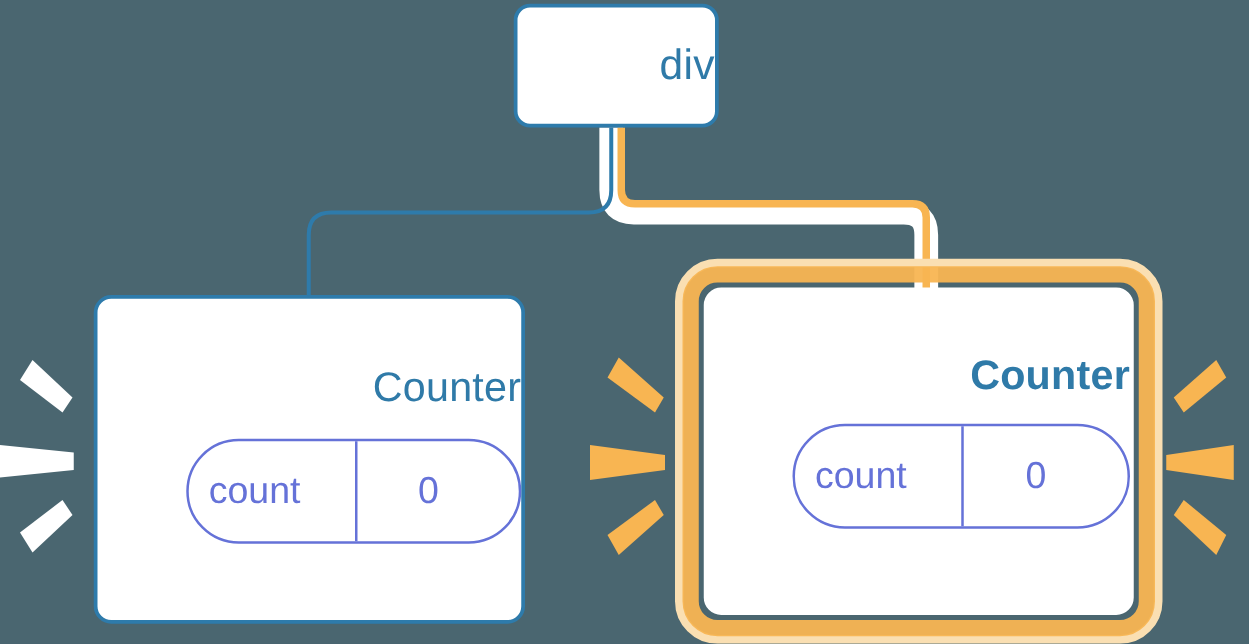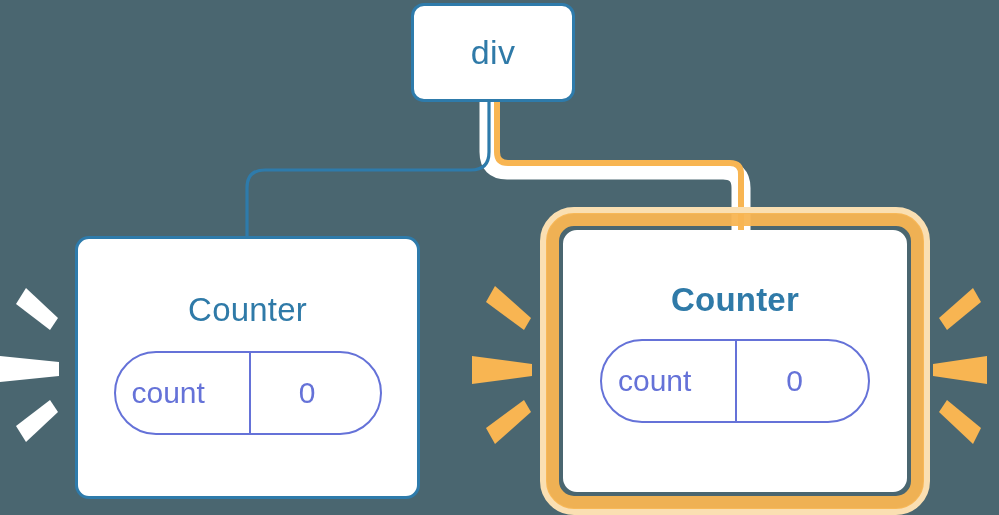--- a/index.html
+++ b/index.html
@@ -27,21 +27,21 @@
     height: 515px;
   }
 
   
   .node {
     position: absolute;
     background: #ffffff;
     box-sizing: border-box;
     display: flex;
     flex-direction: column;
-    align-items: center;
+    align-items: flex-end;
   }
   .node-div {
     left: 411px;
     top: 3px;
     width: 164px;
     height: 99px;
     border: 3px solid #2e7bab;
     border-radius: 13px;
     justify-content: center;
     z-index: 4;

